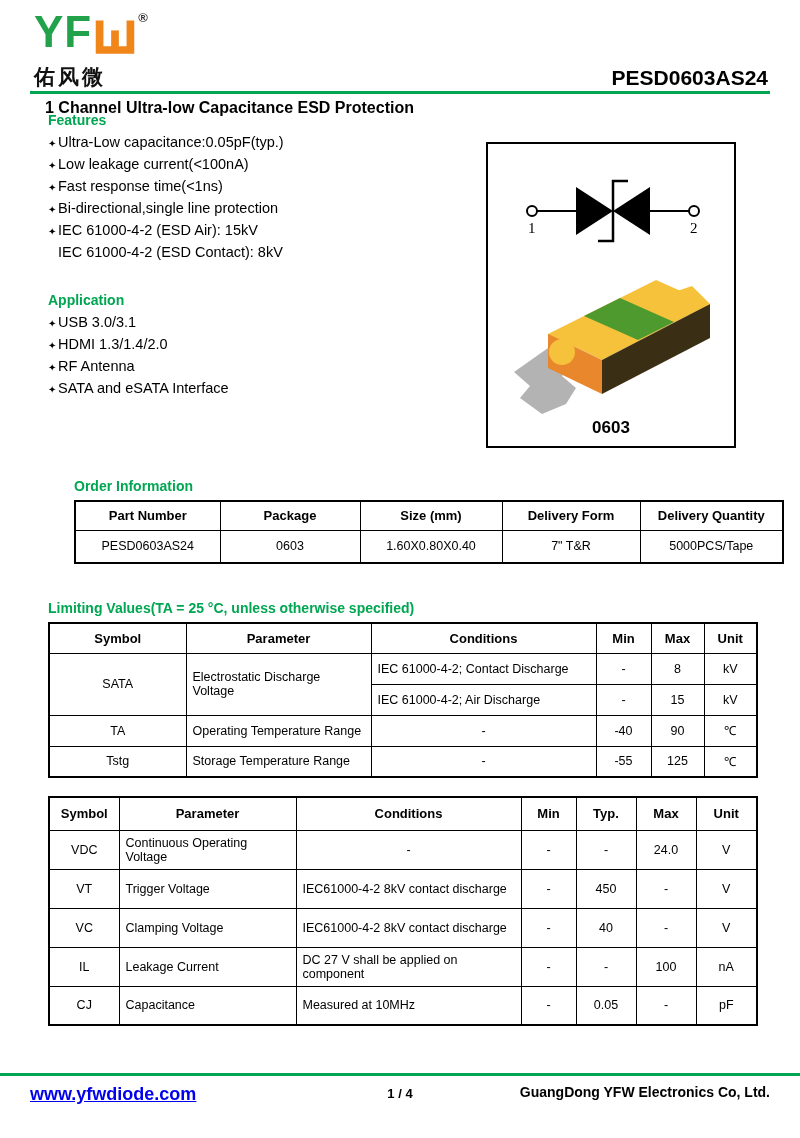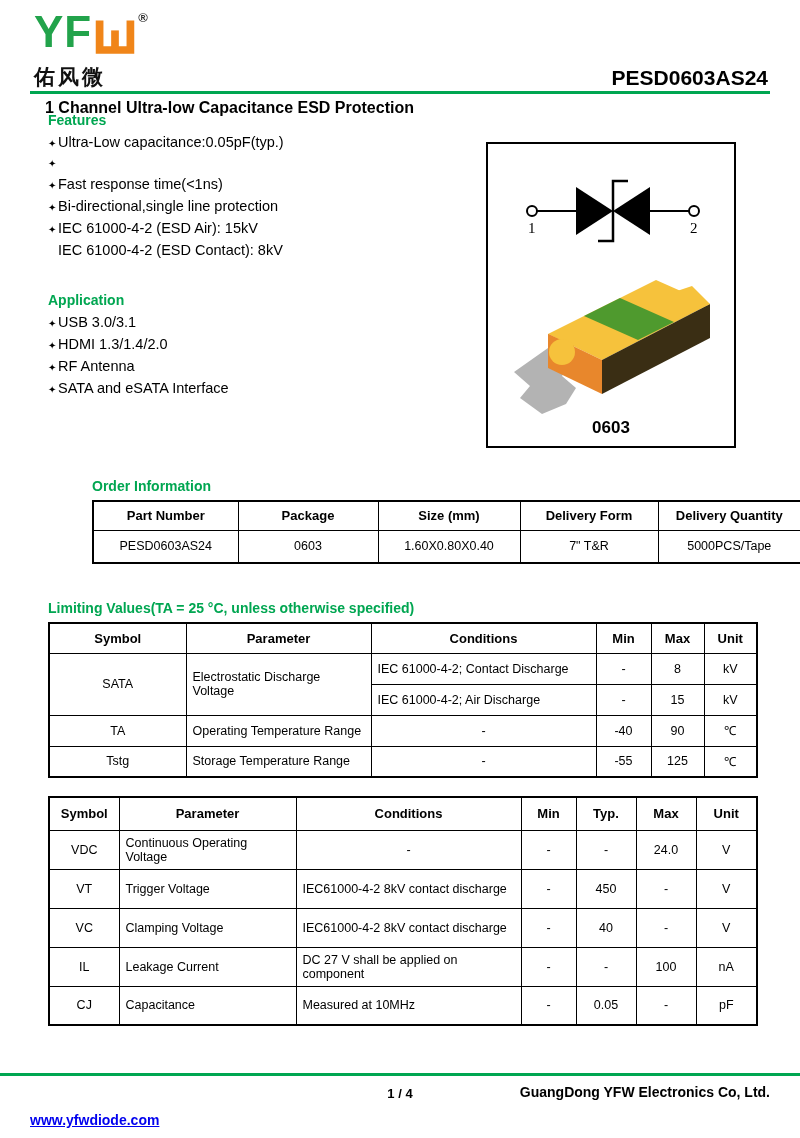--- a/index.html
+++ b/index.html
@@ -33,21 +33,21 @@
   
   .figure-box {
     position:absolute; left:486px; top:142px; width:250px; height:306px;
     border:2px solid #000; background:#fff;
   }
   .diode-svg { position:absolute; left:30px; top:25px; }
   .pkg-svg { position:absolute; left:8px; top:120px; }
   .pkg-label { position:absolute; bottom:8px; width:100%; text-align:center; font-size:17px; font-weight:bold; }
 
   
-  .order-section { position:absolute; left:60px; top:478px; width:708px;padding-left:32px; }
+  .order-section { position:absolute; left:42px; top:478px; width:708px;padding-left:32px; }
   .limiting-section { position:absolute; left:48px; top:600px; width:708px; }
   .electrical-section { position:absolute; left:48px; top:790px; width:708px; }
 
   table { border-collapse:collapse; table-layout:fixed; width:708px; margin-top:6px; }
   th, td {
     border:1px solid #000; text-align:center; vertical-align:middle;
     font-size:12.5px; padding:4px 6px; overflow:hidden;
   }
   table { border:2px solid #000; }
   th { font-weight:bold; font-size:13px; }
@@ -55,22 +55,22 @@
   .order-table th { height:29px; }
   .order-table td { height:33px; }
   .lim-table th { height:30px; }
   .lim-table td { height:31px; }
   .elec-table th { height:33px; }
   .elec-table td { height:39px; }
 
   
   .footer-rule { position:absolute; left:0; right:0; top:1073px; height:3px; background:#00a651; }
   .footer-link {
-    position:absolute; left:30px; top:1084px; font-size:14px; font-weight:bold;
-    color:#0000ee; text-decoration:underline;margin-top:28px;
+    position:absolute; left:30px; top:1084px; font-size:18px; font-weight:bold;
+    color:#0000ee; text-decoration:underline;
   }
   .footer-page { position:absolute; left:0; width:800px; top:1086px; text-align:center; font-size:13px; font-weight:bold; }
   .footer-company { position:absolute; right:30px; top:1084px; font-size:14px; font-weight:bold; }
 </style>
 </head>
 <body>
 
 <div id="page">
 
   <div class="logo">
@@ -92,20 +92,21 @@
   <div class="doc-title">1 Channel Ultra-low Capacitance ESD Protection</div>
 
   <div class="features">
     <div class="section-heading">Features</div>
     <div class="feat-item">
         <span class="bullet">✦</span>
         <span>Ultra-Low capacitance:0.05pF(typ.)</span>
       </div>
     <div class="feat-item">
         <span class="bullet">✦</span>
+        <span>Low leakage current(&lt;100nA)</span>
       </div>
     <div class="feat-item">
         <span class="bullet">✦</span>
         <span>Fast response time(&lt;1ns)</span>
       </div>
     <div class="feat-item">
         <span class="bullet">✦</span>
         <span>Bi-directional,single line protection</span>
       </div>
     <div class="feat-item">

